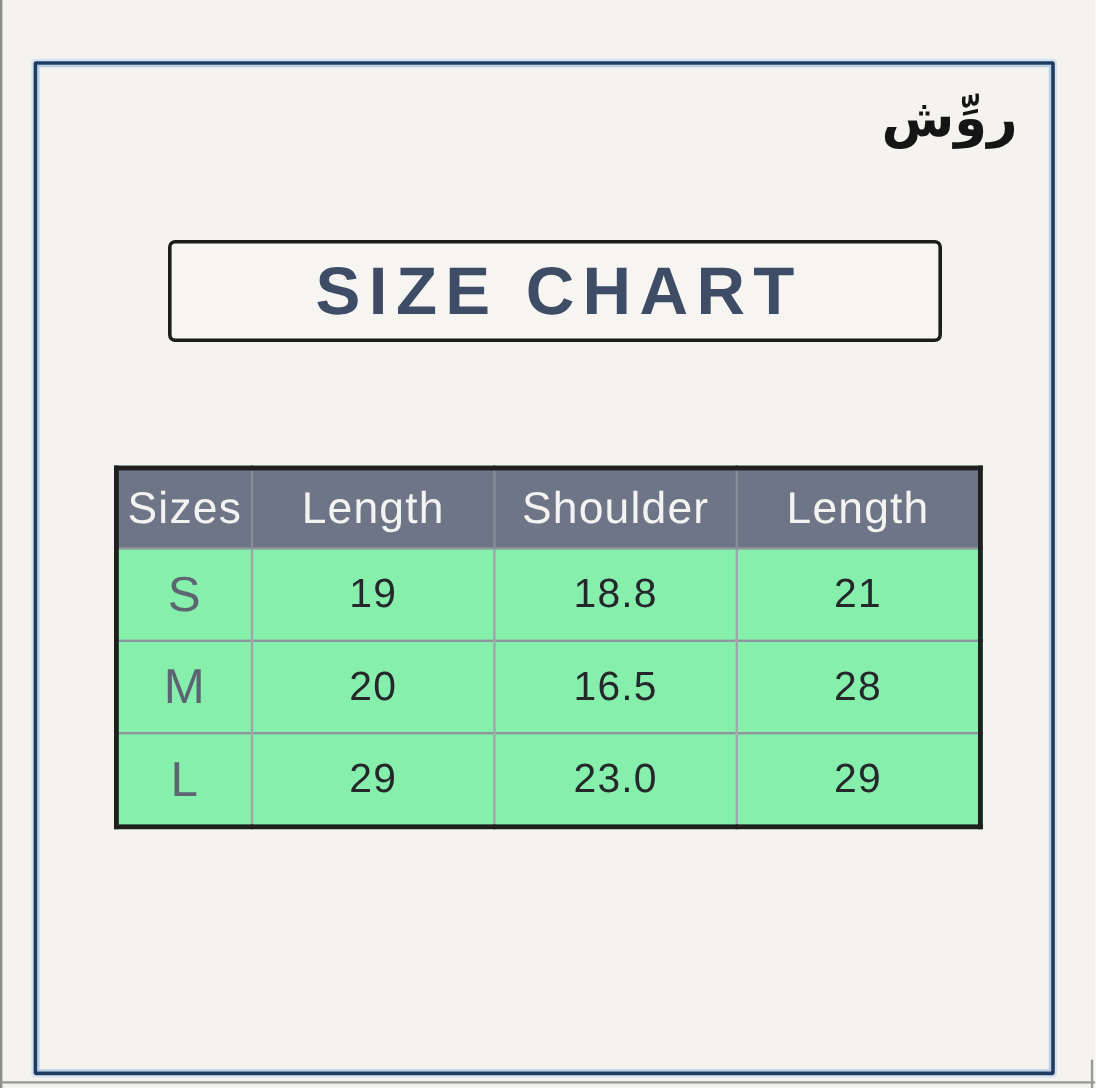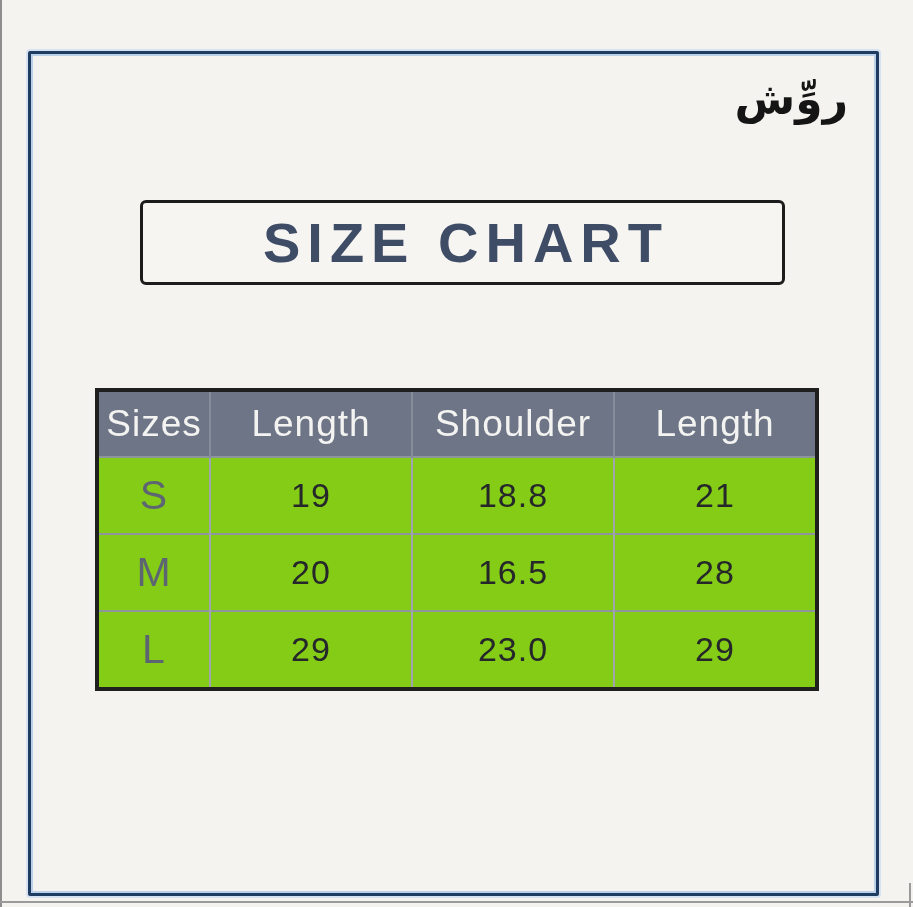--- a/index.html
+++ b/index.html
@@ -72,21 +72,21 @@
     padding-left: 7px; 
     color: #3e4c66;
     white-space: nowrap;
   }
   .size-table {
     position: absolute;
     left: 64px; top: 334px;
     width: 720px;
     border-collapse: collapse;
     table-layout: fixed;
-    background: #84cc16;
+    background: #86efac;
     border: 4px solid #1f1f1f;
   }
   .size-table th {
     background: #6e7587;
     color: #f3f3f1;
     font-size: 37px;
     font-weight: normal;
     letter-spacing: 1px;
     height: 62px;
     text-align: center;

